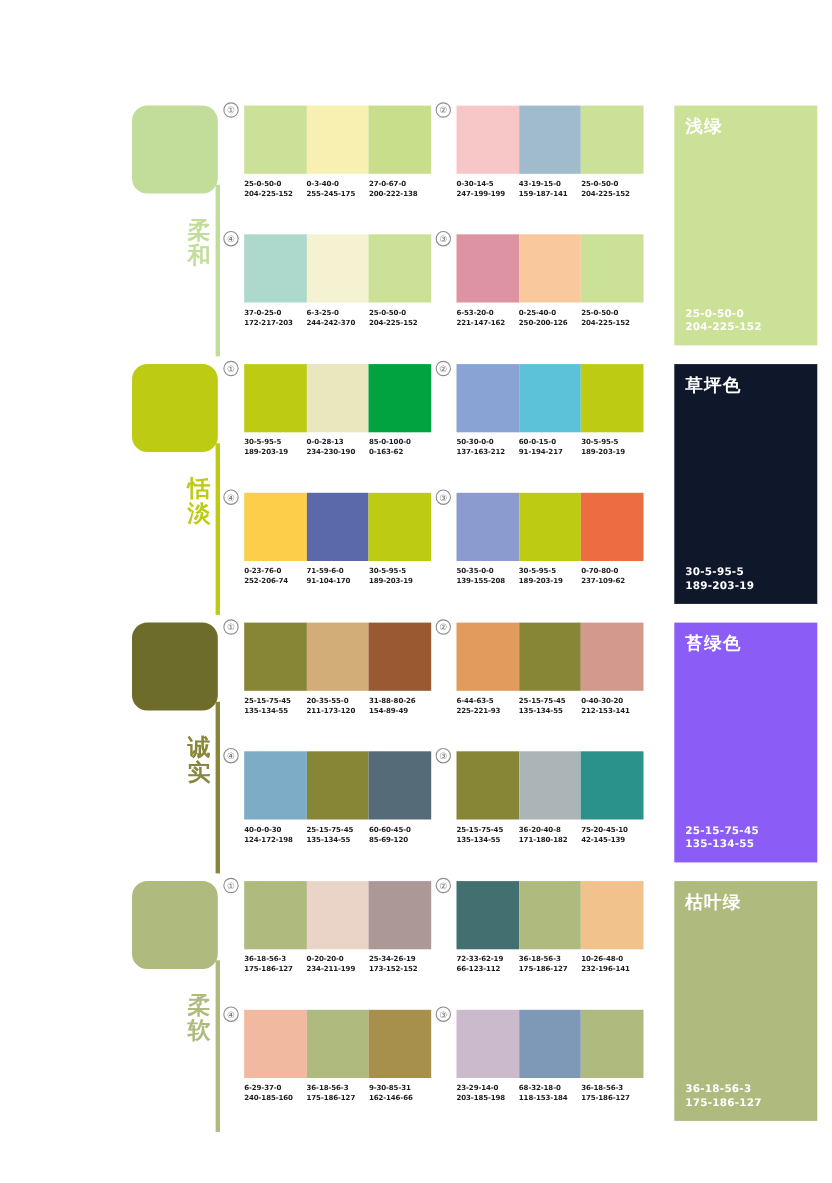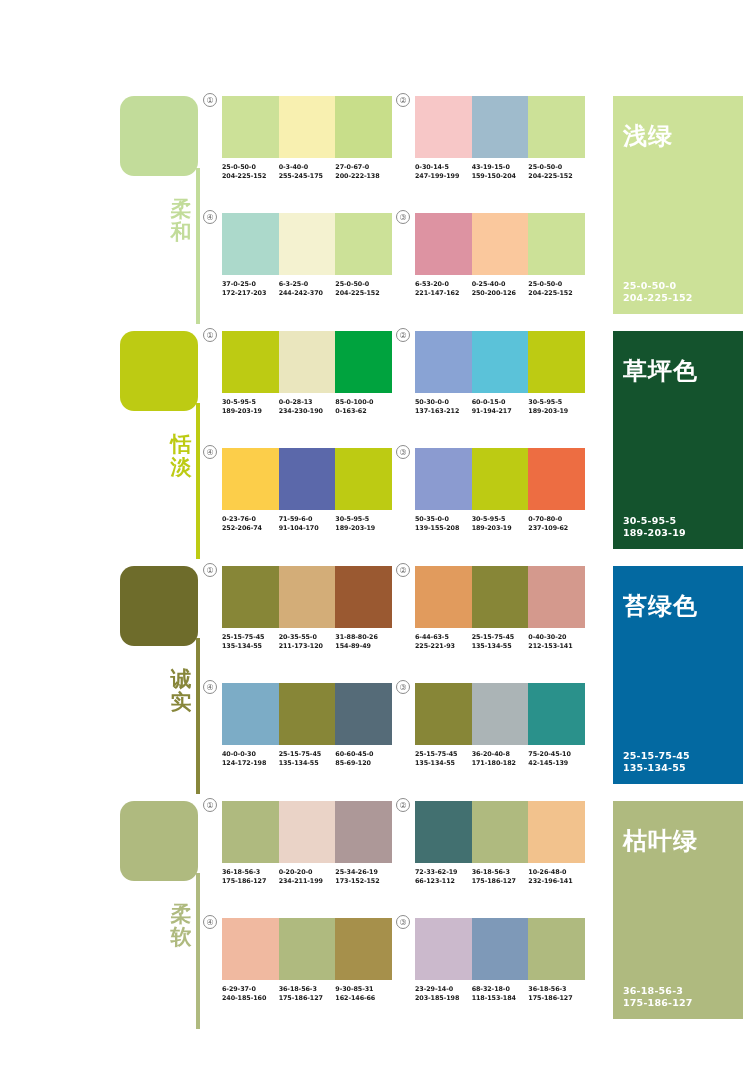--- a/index.html
+++ b/index.html
@@ -61,22 +61,22 @@
     font-family:"DejaVu Sans","Liberation Sans",sans-serif;
   }
 
   
   .panel {
     position:absolute; left:613px; top:8px;
     width:130px; height:218px;
     color:#ffffff;
   }
   .panel .pname {
-    position:absolute; left:10px; top:24px;
-    font-size:24px; font-weight:bold; letter-spacing:1px;
+    position:absolute; left:10px; top:9px;
+    font-size:16px; font-weight:bold; letter-spacing:1px;
   }
   .panel .pcodes {
     position:absolute; left:10px; bottom:10px;
     font-size:9.5px; font-weight:bold; line-height:12px;
     letter-spacing:0.2px;
   }
 </style>
 </head>
 <body>
 
@@ -118,21 +118,21 @@
           <div style="background: rgb(159, 187, 204);"></div>
           <div style="background: rgb(204, 225, 152);"></div>
         </div>
         <div class="codes">
           <div>
             <div class="cmyk">0-30-14-5</div>
             <div class="rgb">247-199-199</div>
           </div>
           <div>
             <div class="cmyk">43-19-15-0</div>
-            <div class="rgb">159-150-204</div>
+            <div class="rgb">159-187-141</div>
           </div>
           <div>
             <div class="cmyk">25-0-50-0</div>
             <div class="rgb">204-225-152</div>
           </div>
         </div>
       </div>
       <div class="group g4">
         <div class="gnum">④</div>
         <div class="swatches">
@@ -273,21 +273,21 @@
           <div>
             <div class="cmyk">30-5-95-5</div>
             <div class="rgb">189-203-19</div>
           </div>
           <div>
             <div class="cmyk">0-70-80-0</div>
             <div class="rgb">237-109-62</div>
           </div>
         </div>
       </div>
-      <div class="panel" style="background: #14532d;">
+      <div class="panel" style="background: #0f172a;">
         <div class="pname">草坪色</div>
         <div class="pcodes">
           <div>30-5-95-5</div>
           <div>189-203-19</div>
         </div>
       </div>
     </div>
     <div class="section" style="top: 558px;">
       <div class="tab" style="background: rgb(110, 108, 43);"></div>
       <div class="stem" style="background: rgb(135, 134, 58);"></div>
@@ -376,21 +376,21 @@
           <div>
             <div class="cmyk">36-20-40-8</div>
             <div class="rgb">171-180-182</div>
           </div>
           <div>
             <div class="cmyk">75-20-45-10</div>
             <div class="rgb">42-145-139</div>
           </div>
         </div>
       </div>
-      <div class="panel" style="background: #0369a1;">
+      <div class="panel" style="background: #8b5cf6;">
         <div class="pname">苔绿色</div>
         <div class="pcodes">
           <div>25-15-75-45</div>
           <div>135-134-55</div>
         </div>
       </div>
     </div>
     <div class="section" style="top: 793px;">
       <div class="tab" style="background: rgb(175, 186, 127);"></div>
       <div class="stem" style="background: rgb(175, 186, 127);"></div>

